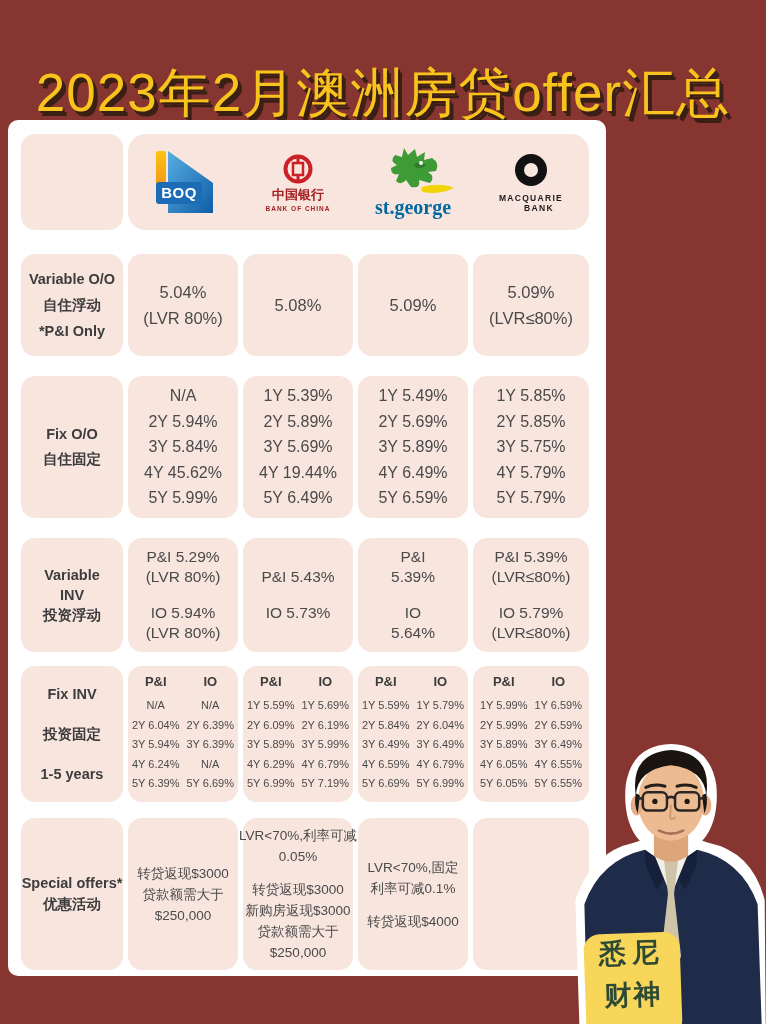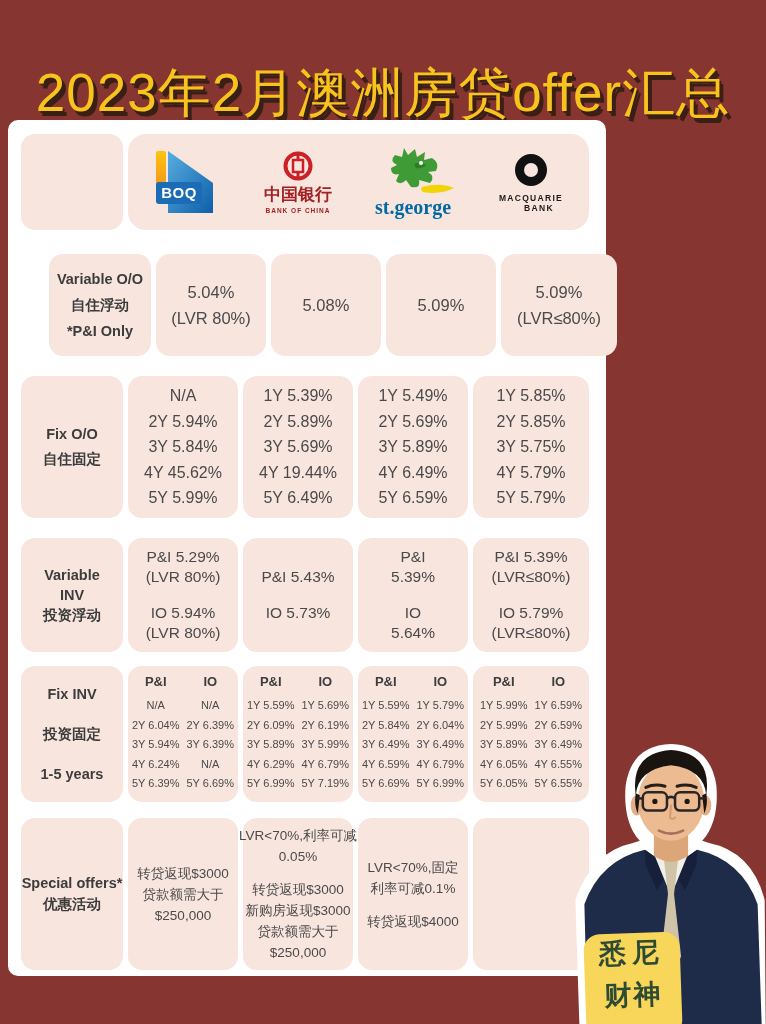--- a/index.html
+++ b/index.html
@@ -16,29 +16,29 @@
   .cell{background:#f8e5de;border-radius:14px;display:flex;flex-direction:column;
         align-items:center;justify-content:center;text-align:center;color:#4a4a4a;}
   .label-cell{font-size:14.5px;font-weight:600;color:#3c3c3c;line-height:20px;}
   
   .hrow{height:96px;margin-bottom:24px;}
   .logos-cell{grid-column:2 / span 4;display:grid;grid-template-columns:110px 110px 110px 116px;
               column-gap:5px;background:#f8e5de;border-radius:18px;}
   .logo-slot{display:flex;flex-direction:column;align-items:center;justify-content:center;position:relative;}
   .boq-box{position:absolute;left:28px;top:48px;width:46px;height:22px;background:#1b6cb5;border-radius:3px;
            color:#fff;font-weight:800;font-size:15px;line-height:22px;text-align:center;letter-spacing:.5px;}
-  .boc-name{font-size:17px;font-weight:700;color:#a32024;font-family:"Liberation Serif","DejaVu Serif",serif;
+  .boc-name{font-size:13px;font-weight:700;color:#a32024;font-family:"Liberation Serif","DejaVu Serif",serif;
             margin-top:1px;white-space:nowrap;}
   .boc-sub{font-size:6.5px;letter-spacing:1px;color:#a32024;font-weight:700;margin-top:1px;}
   .stg-name{font-size:20px;font-weight:800;color:#0369a1;font-family:"Liberation Serif","DejaVu Serif",serif;
             margin-top:-2px;}
   .mq-name{font-size:8.5px;letter-spacing:1.3px;color:#1a1a1a;font-weight:600;margin-top:4px;}
   .mq-sub{font-size:8.5px;letter-spacing:1.3px;color:#1a1a1a;font-weight:600;margin-left:16px;}
   
-  .r1{height:102px;margin-bottom:20px;font-size:16.5px;margin-left:28px;}
+  .r1{height:102px;margin-bottom:20px;font-size:16.5px;}
   .r1 .line{line-height:26px;}
   .r2{height:142px;margin-bottom:20px;font-size:16px;}
   .r2 .line{line-height:25.5px;white-space:nowrap;}
   .r3{height:114px;margin-bottom:14px;font-size:15.5px;}
   .r3 .line{line-height:20px;}
   .r3 .spacer{height:16px;}
   .r4{height:136px;margin-bottom:16px;}
   .r4 .label-cell{font-size:14.5px;gap:20px;}
   .subcols{display:flex;justify-content:center;gap:7px;}
   .subcol{display:flex;flex-direction:column;align-items:center;}

